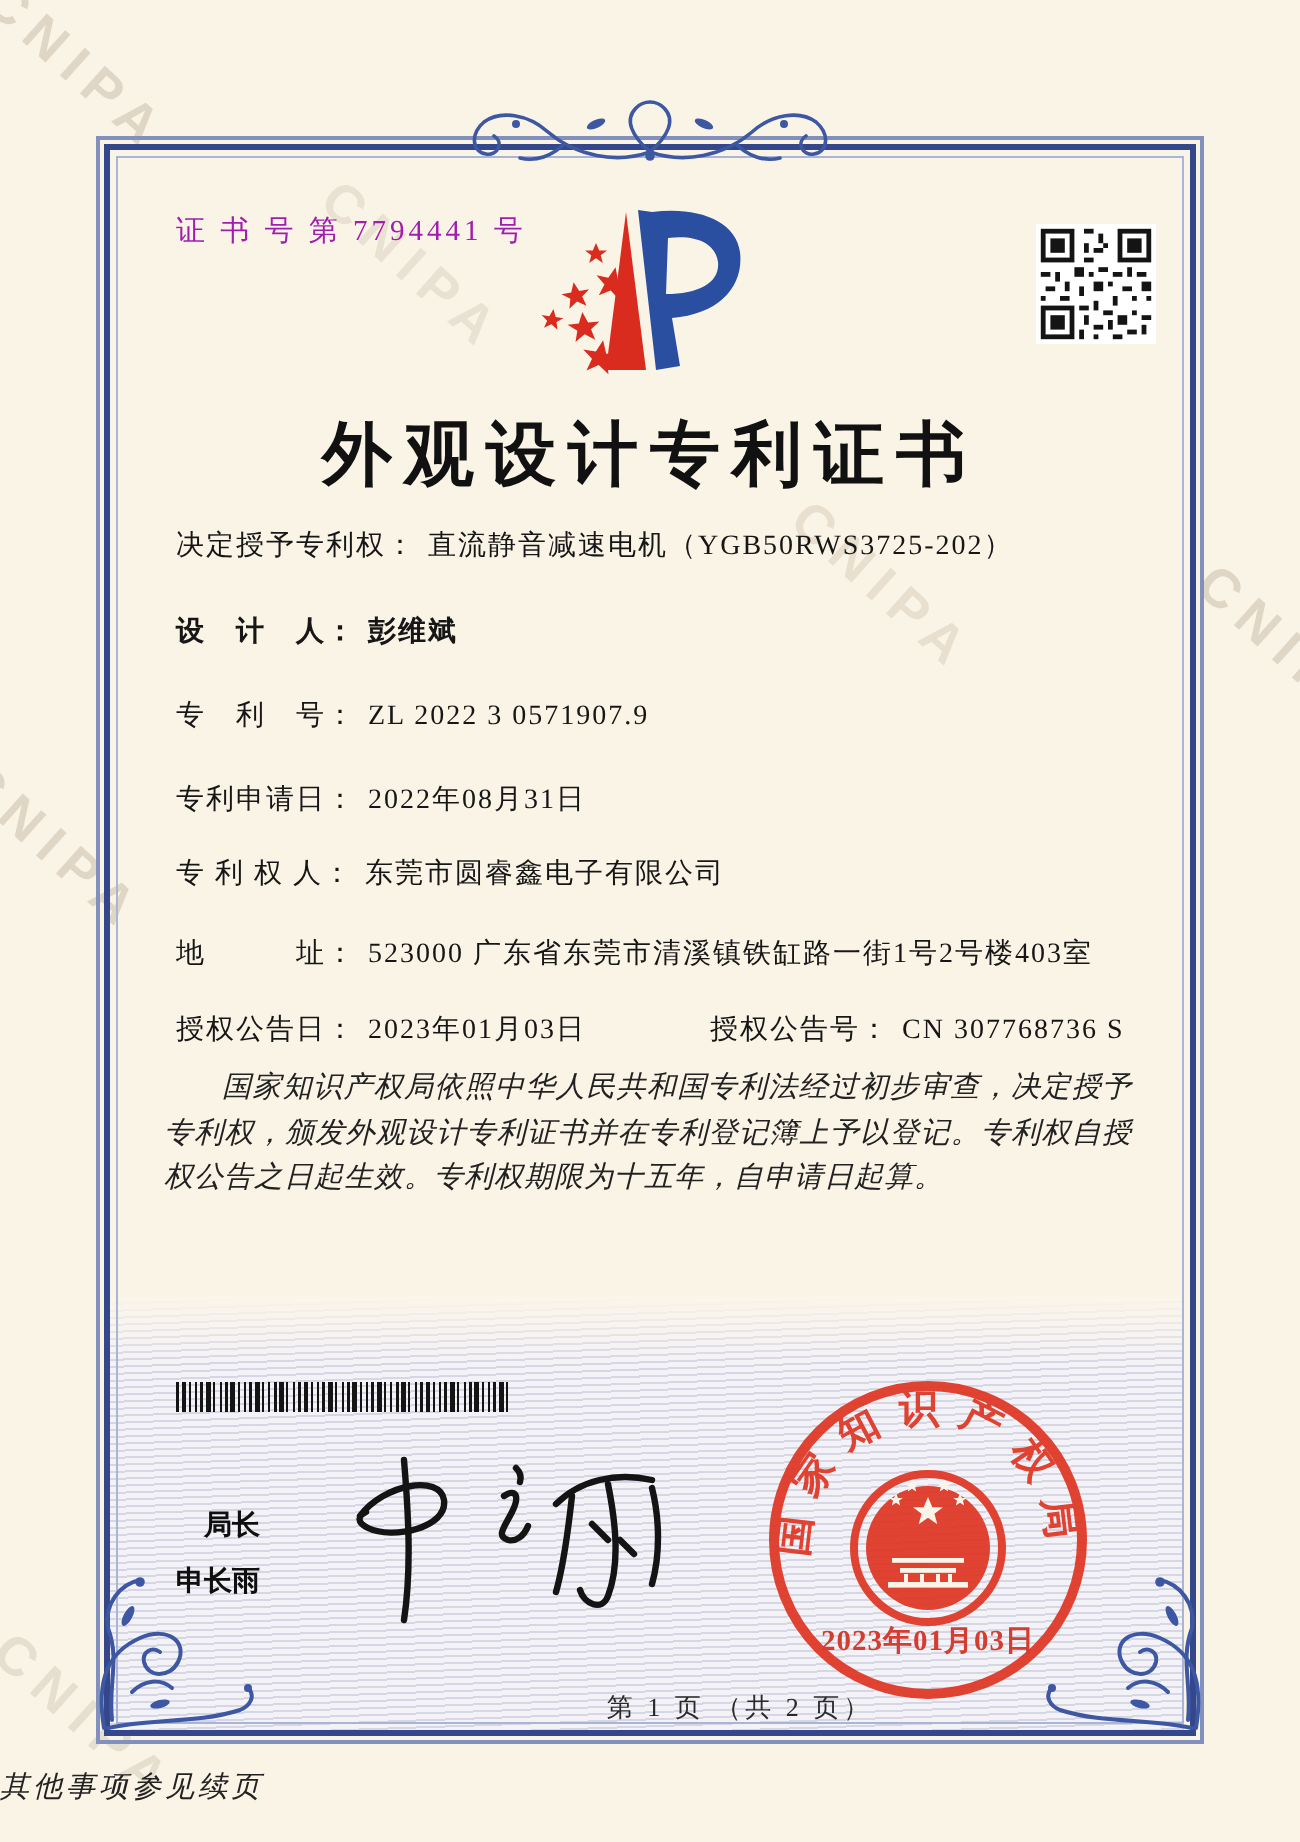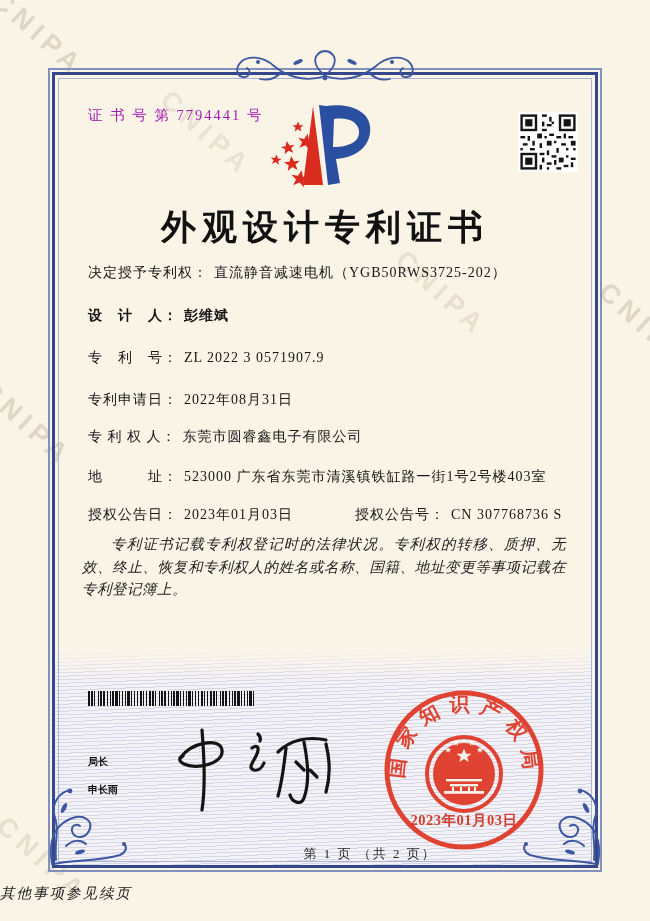--- a/index.html
+++ b/index.html
@@ -59,21 +59,21 @@
   .paras p{margin:0;text-indent:2em;letter-spacing:0.5px;}
   
   .barcode{position:absolute;left:88px;top:691px;width:166px;height:15px;z-index:4;
     background:repeating-linear-gradient(90deg,
       #141414 0 1.5px, rgba(0,0,0,0) 1.5px 2.8px,
       #141414 2.8px 5.2px, rgba(0,0,0,0) 5.2px 6.4px,
       #141414 6.4px 7.4px, rgba(0,0,0,0) 7.4px 9.6px,
       #141414 9.6px 10.6px, rgba(0,0,0,0) 10.6px 12.2px);}
   .sig-labels{position:absolute;left:88px;top:748px;z-index:4;
     font-family:"Liberation Sans",sans-serif;font-weight:bold;
-    font-size:10px;line-height:28px;color:#0f0f0f;}
+    font-size:14px;line-height:28px;color:#0f0f0f;text-align:right;}
   .sig-svg{position:absolute;left:158px;top:718px;z-index:4;}
   .seal{position:absolute;left:382px;top:688px;z-index:6;opacity:0.95;}
   .page-info{position:absolute;left:0;top:845px;width:100%;text-align:center;z-index:5;
     font-size:13px;letter-spacing:2px;color:#2a2a2a;margin-left:45px;}
   .continuation{position:absolute;left:0;top:884px;width:100%;z-index:4;
     font-size:14.5px;font-style:italic;letter-spacing:2px;color:#222;}
   
   .orn-top{position:absolute;left:212px;top:48px;z-index:4;}
   .orn-bl{position:absolute;left:44px;top:784px;z-index:5;}
   .orn-br{position:absolute;left:522px;top:784px;z-index:5;transform:scaleX(-1);}
@@ -208,21 +208,21 @@
   <span class="lbl">地　　　址：</span><span class="val">523000 广东省东莞市清溪镇铁缸路一街1号2号楼403室</span>
 </div>
 <div class="row r-grantd">
   <span class="lbl">授权公告日：</span><span class="val">2023年01月03日</span>
 </div>
 <div class="row r-grantn">
   <span class="lbl">授权公告号：</span><span class="val">CN 307768736 S</span>
 </div>
 
 <div class="paras">
-  <p>专利证书记载专利权登记时的法律状况。专利权的转移、质押、无效、终止、恢复和专利权人的姓名或名称、国籍、地址变更等事项记载在专利登记簿上。</p>
+  <p>国家知识产权局依照中华人民共和国专利法经过初步审查，决定授予专利权，颁发外观设计专利证书并在专利登记簿上予以登记。专利权自授权公告之日起生效。专利权期限为十五年，自申请日起算。</p>
 </div>
 
 <div class="barcode"></div>
 
 <div class="sig-labels">
   <div>局长</div>
   <div>申长雨</div>
 </div>
 
 <svg class="sig-svg" width="190" height="100" viewBox="0 0 190 100">

